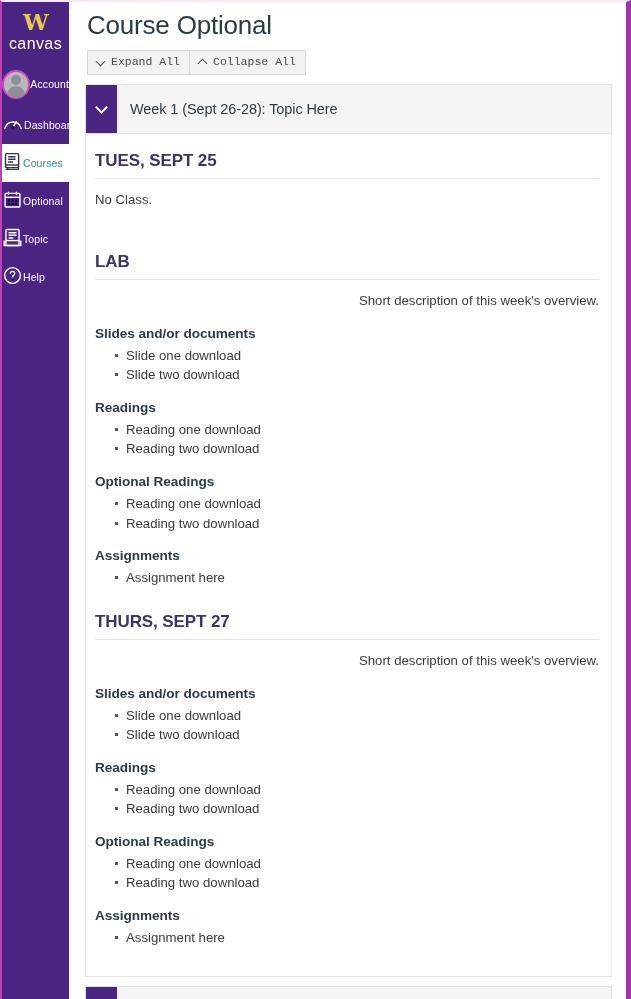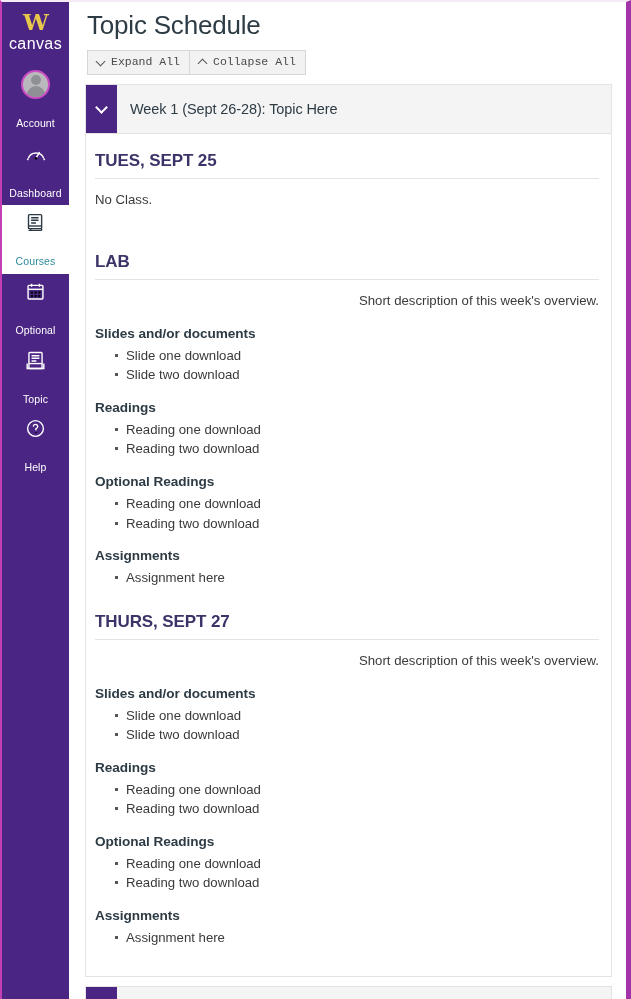--- a/index.html
+++ b/index.html
@@ -52,23 +52,23 @@
     font-size: 16px;
     color: #ffffff;
     letter-spacing: 0.4px;
     line-height: 1.2;
   }
 
   .nav-item {
     width: 67px;
     padding: 7px 0 6px;
     display: flex;
-    flex-direction: column;
+    flex-direction: row;
     align-items: center;
-    gap: 19px;
+    gap: 0;
     cursor: pointer;
     position: relative;
   }
   .nav-label {
     font-size: 10.5px;
     color: #ffffff;
     line-height: 1.1;
     letter-spacing: 0.1px;
   }
   .nav-item.active { background: #ffffff; }
@@ -335,21 +335,21 @@
           <path d="M9.6 9.3 a2.5 2.5 0 1 1 2.9 2.9 v1.4" stroke-linecap="round"></path>
           <circle cx="12.3" cy="16.6" r="0.9" fill="currentColor" stroke="none"></circle>
         </svg>
       </span>
       <span class="nav-label">Help</span>
     </div>
   </nav>
 
   <div id="main">
 
-    <h1 id="page-title">Topic Schedule</h1>
+    <h1 id="page-title">Course Optional</h1>
 
     <div class="btn-group">
       <button class="btn">
         <span class="chev down"></span>
         <span>Expand All</span>
       </button>
       <button class="btn">
         <span class="chev up"></span>
         <span>Collapse All</span>
       </button>

